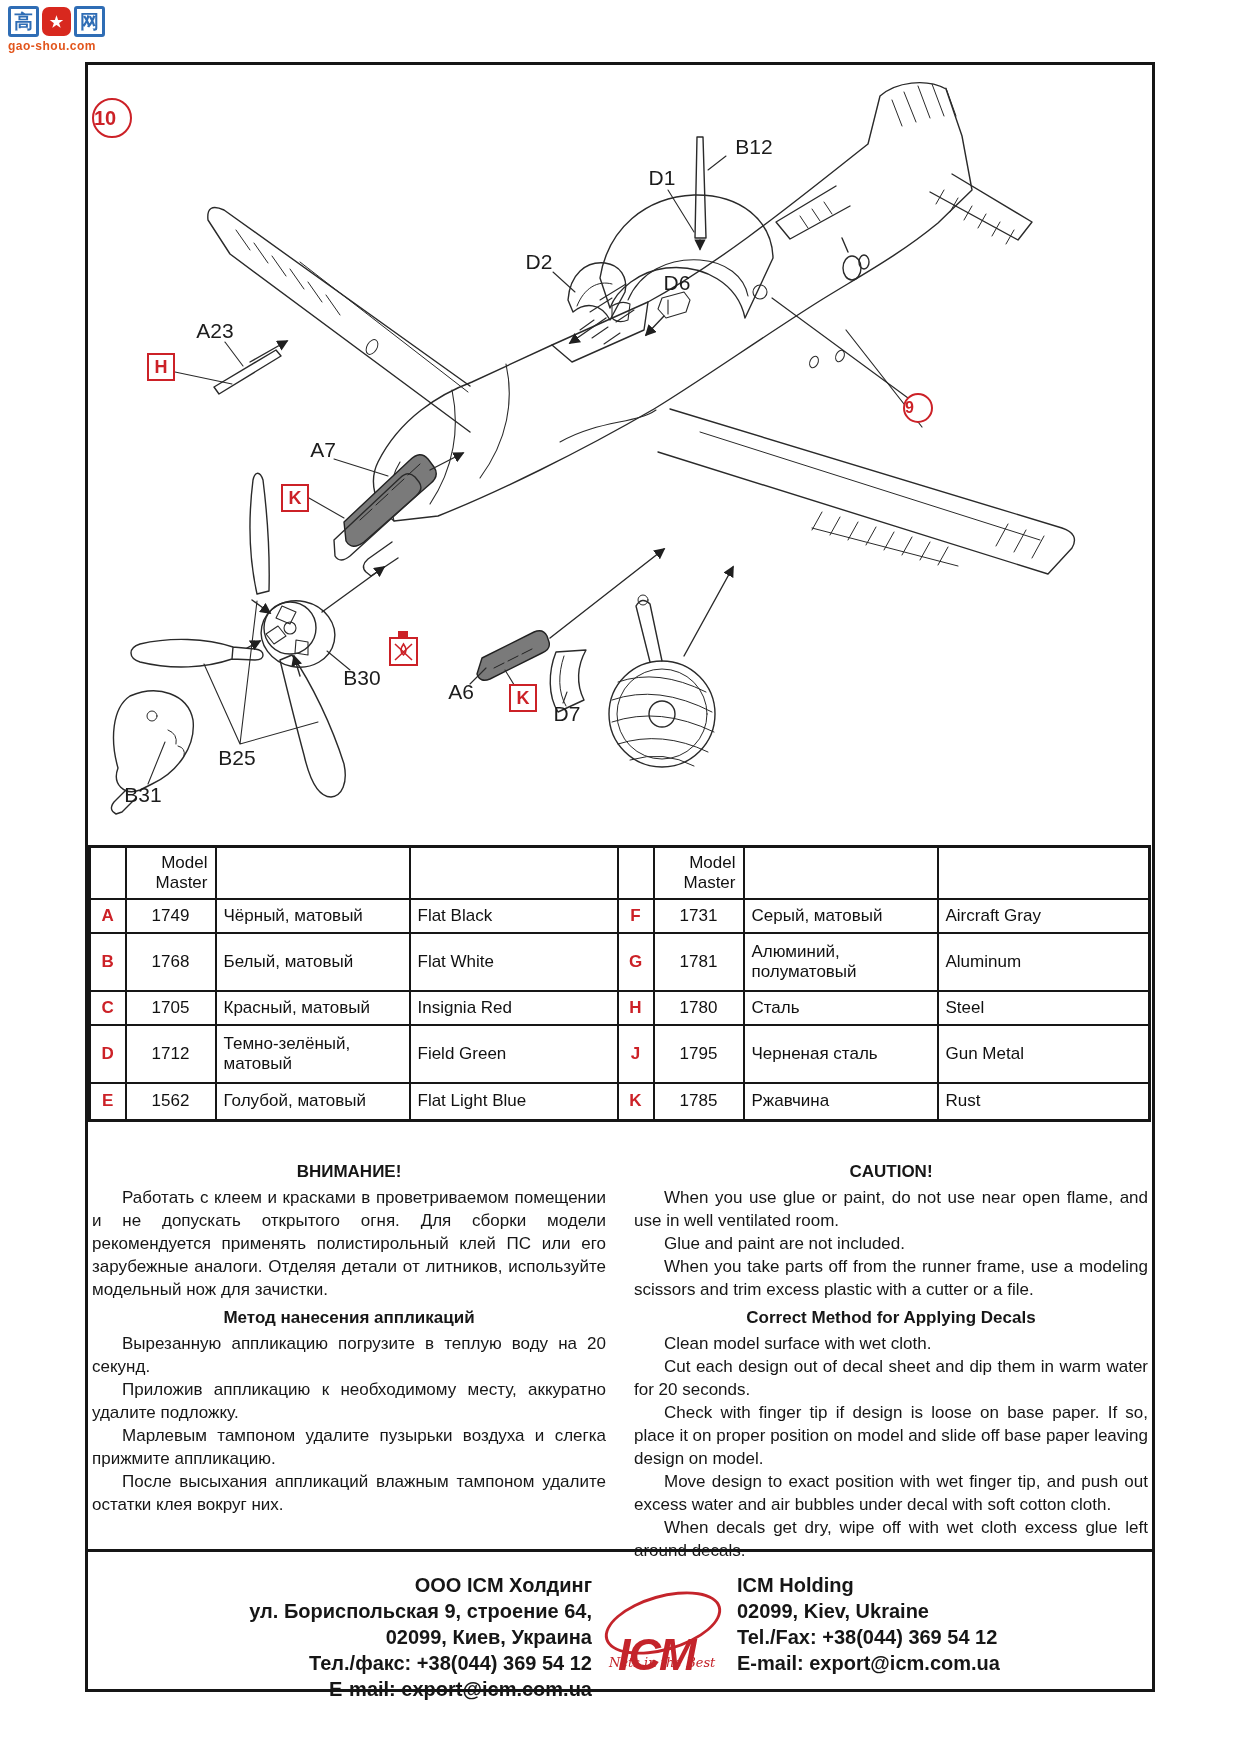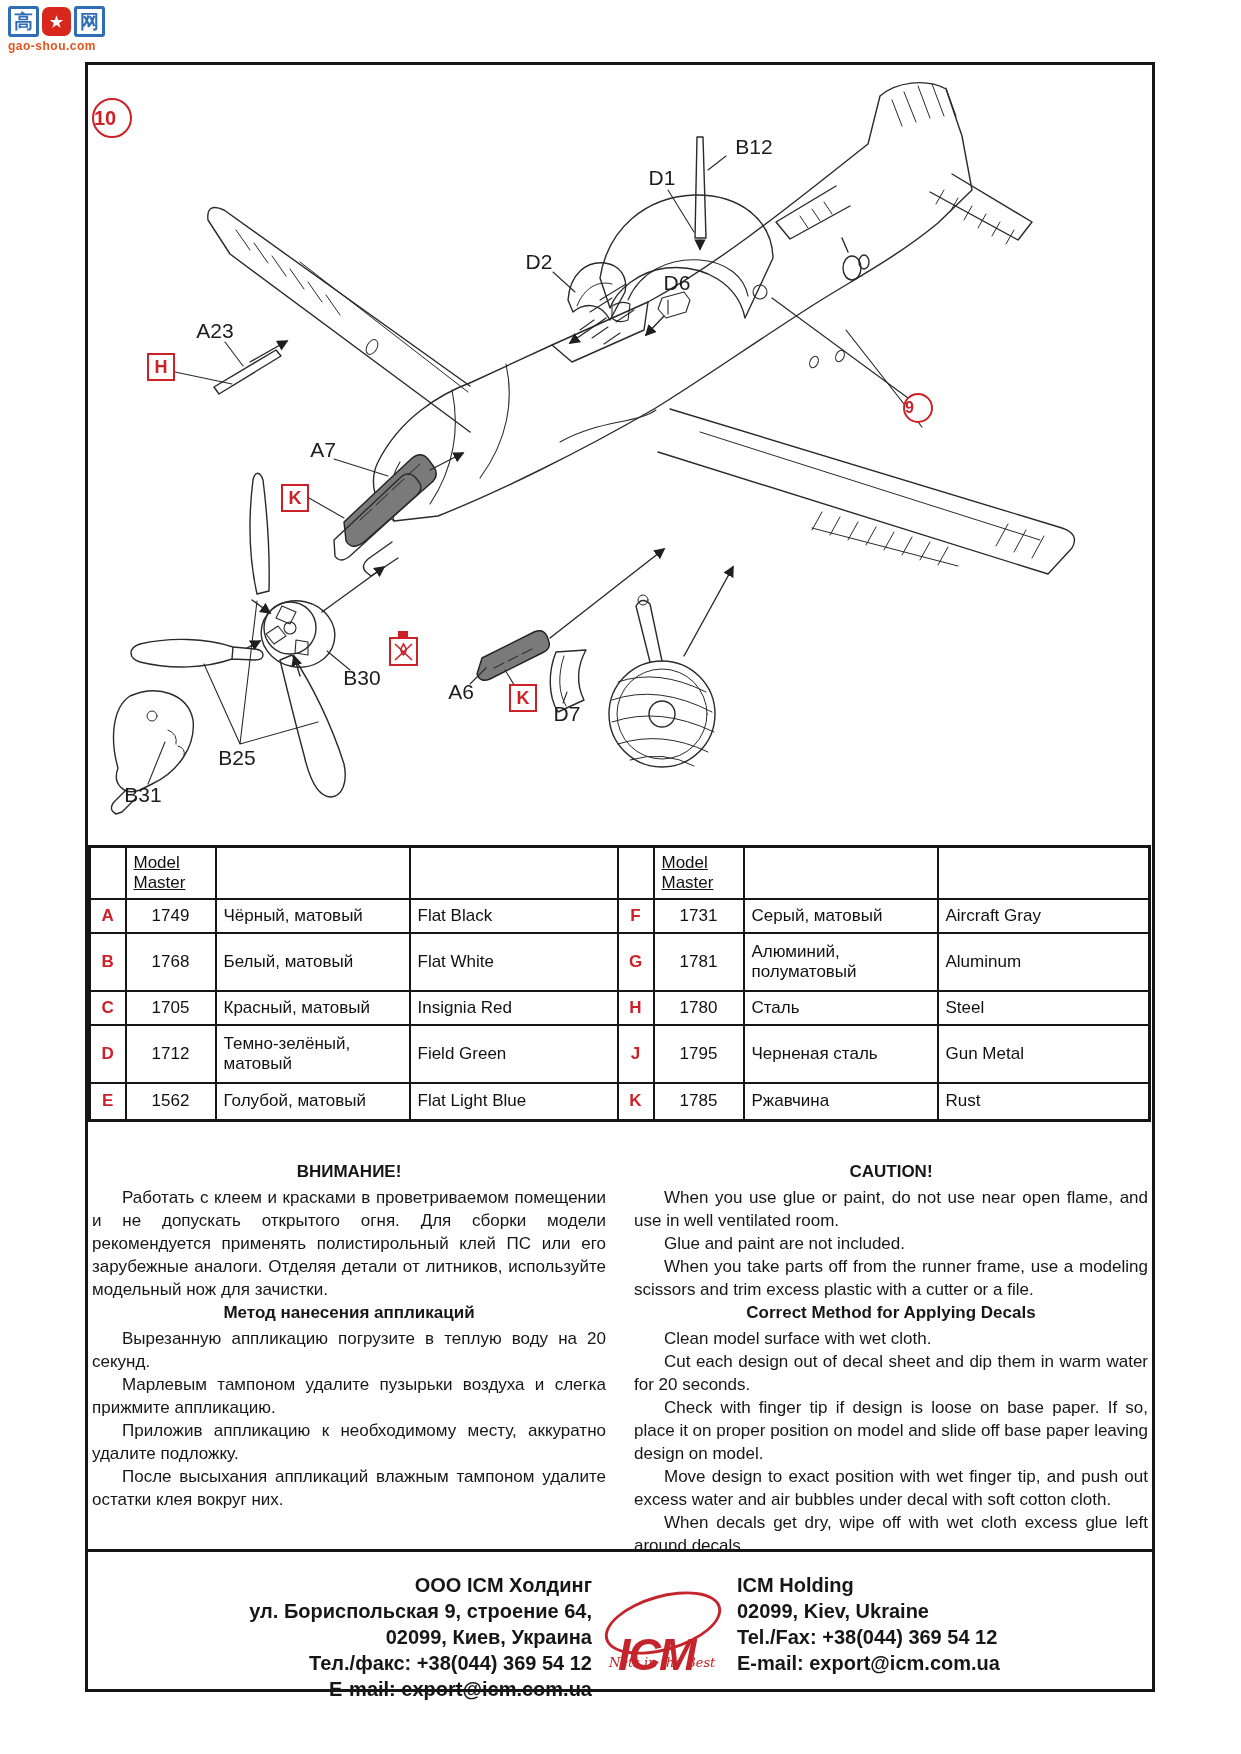--- a/index.html
+++ b/index.html
@@ -23,26 +23,26 @@
   .redcircle{position:absolute;transform:translate(-50%,-50%);border:2.5px solid #cc2127;border-radius:50%;
              background:#fff;color:#cc2127;font-weight:bold;display:flex;align-items:center;justify-content:flex-start;}
   .step10{width:36px;height:36px;font-size:20px;}
   .step9{width:26px;height:26px;font-size:16px;}
   
   table.paints{position:absolute;left:88px;top:845px;border-collapse:collapse;table-layout:fixed;
                width:1060px;border:3px solid #161616;}
   table.paints td{border:2px solid #161616;font-size:17px;padding:2px 7px;vertical-align:middle;}
   td.c-code{text-align:center;color:#cc2127;font-weight:bold;padding:2px 2px;}
   td.c-num{text-align:center;}
-  td.c-hdr{text-align:left;text-decoration:underline;}
+  td.c-hdr{text-align:right;}
   tr.hr{height:52px;} tr.r1{height:34px;} tr.r2{height:58px;} tr.r3{height:34px;} tr.r4{height:58px;} tr.r5{height:38px;}
   
   .textcol{position:absolute;width:514px;font-size:17px;line-height:23px;text-align:justify;color:#161616;}
   .textcol .head{text-align:center;font-weight:bold;margin:0 0 3px 0;text-indent:0;}
-  .textcol .head2{}
+  .textcol .head2{margin-top:5px;}
   .textcol p{margin:0;text-indent:30px;}
   
   .foot{position:absolute;top:1572px;font-weight:bold;font-size:20px;line-height:26px;color:#161616;}
   .footL{left:150px;width:442px;text-align:right;}
   .footR{left:737px;width:430px;text-align:left;}
   .icmlogo{position:absolute;left:601px;top:1580px;width:128px;height:102px;}
   .icm-ellipse{position:absolute;left:2px;top:15px;width:114px;height:50px;border:3px solid #c4242b;
                border-radius:50%;transform:rotate(-16deg);}
   .icm-text{position:absolute;left:17px;top:9px;font-size:45px;font-weight:bold;font-style:italic;
             color:#c4242b;letter-spacing:-2px;margin-top:40px;}
@@ -278,22 +278,22 @@
     <td>Rust</td>
   </tr>
 </tbody>
   </table>
 
 <div class="textcol" style="left:92px;top:1160px;">
   <div class="head">ВНИМАНИЕ!</div>
   <p>Работать с клеем и красками в проветриваемом помещении и не допускать открытого огня. Для сборки модели рекомендуется применять полистирольный клей ПС или его зарубежные аналоги. Отделяя детали от литников, используйте модельный нож для зачистки.</p>
   <div class="head head2">Метод нанесения аппликаций</div>
   <p>Вырезанную аппликацию погрузите в теплую воду на  20 секунд.</p>
+  <p>Приложив аппликацию к необходимому месту, аккуратно удалите подложку.</p>
   <p>Марлевым тампоном удалите пузырьки воздуха и слегка прижмите аппликацию.</p>
-  <p>Приложив аппликацию к необходимому месту, аккуратно удалите подложку.</p>
   <p>После высыхания аппликаций влажным тампоном удалите остатки клея вокруг них.</p>
 </div>
 
 <div class="textcol" style="left:634px;top:1160px;">
   <div class="head">CAUTION!</div>
   <p>When you use glue or paint, do not use near open flame, and use in well ventilated room.</p>
   <p>Glue and paint are not included.</p>
   <p>When you take parts off from the runner frame, use a modeling scissors and trim excess plastic with a cutter or a file.</p>
   <div class="head head2">Correct Method for Applying Decals</div>
   <p>Clean model surface with wet cloth.</p>

